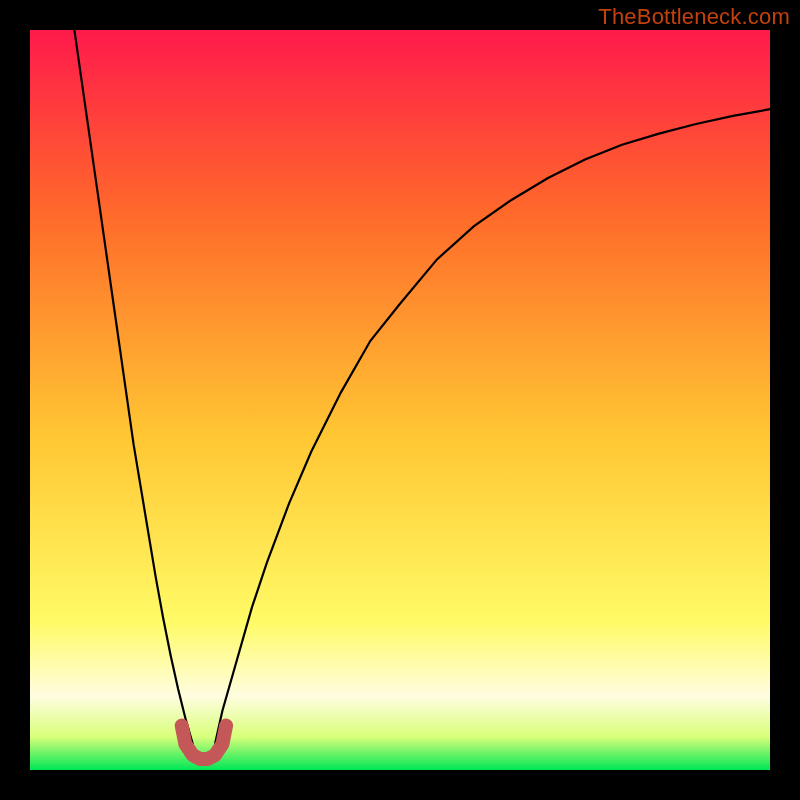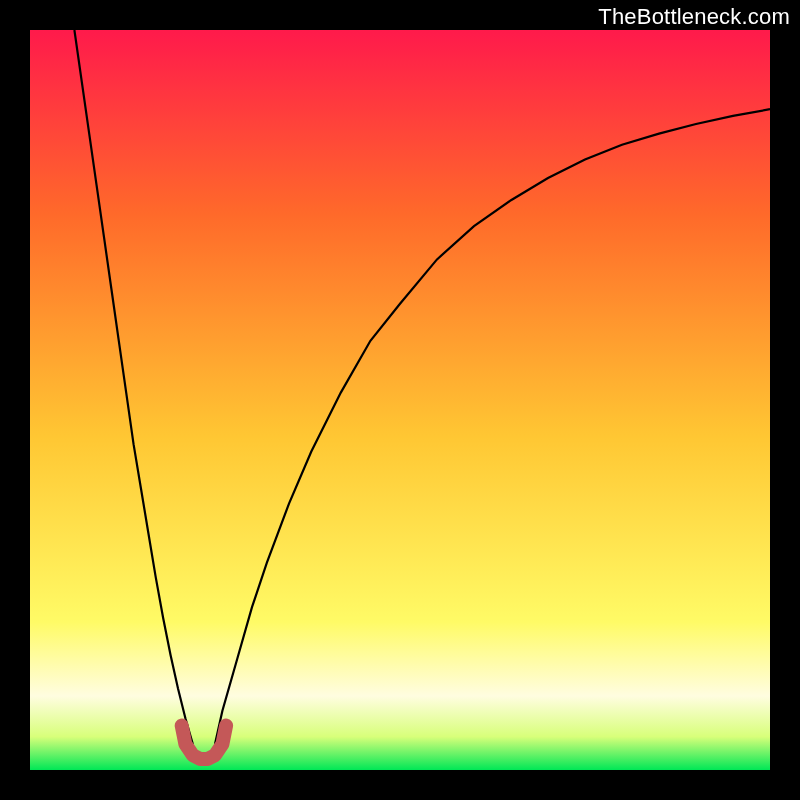--- a/index.html
+++ b/index.html
@@ -21,21 +21,21 @@
     left: 30px;
     top: 30px;
     width: 740px;
     height: 740px;
     overflow: hidden;
   }
   .watermark {
     position: absolute;
     top: 4px;
     right: 10px;
-    color: #ffffff;
+    color: #c2410c;
     font-size: 22px;
     font-weight: 500;
     letter-spacing: 0.2px;
     user-select: none;
   }
   svg {
     display: block;
   }
 </style>
 </head>

